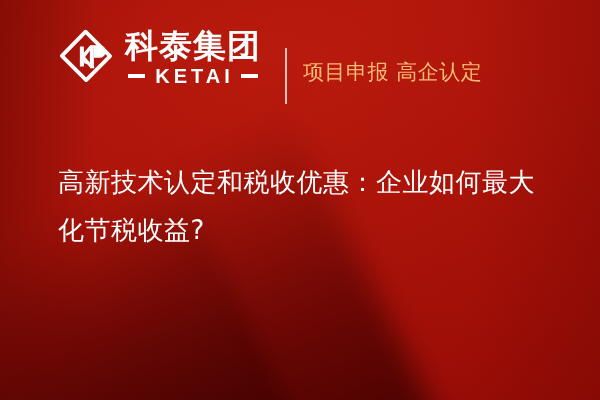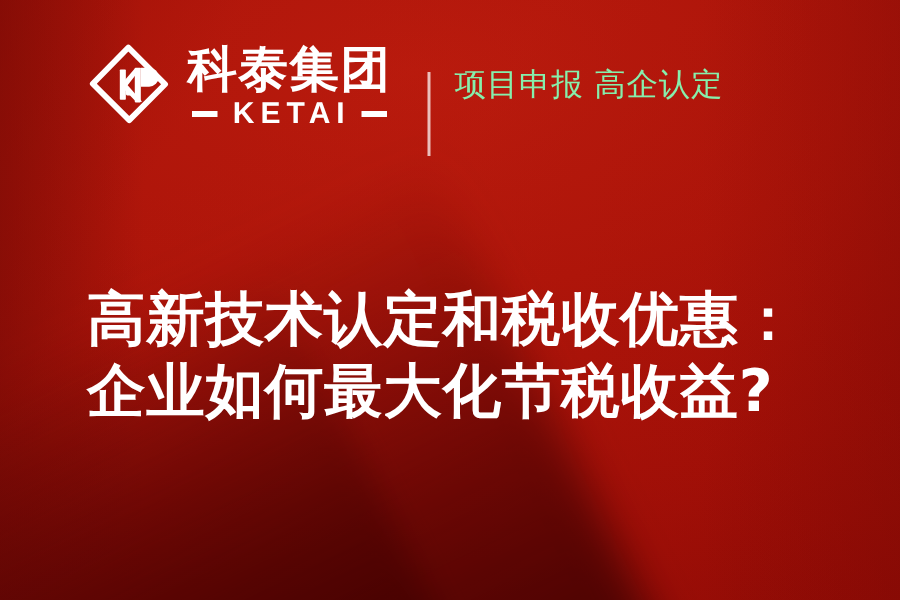--- a/index.html
+++ b/index.html
@@ -167,39 +167,38 @@
     letter-spacing: 1.5px;
     color: #ffffff;
     white-space: nowrap;
   }
   .slogan-sub {
     font-family: "DejaVu Serif", "Liberation Serif", serif;
     font-weight: 400;
     font-size: 21px;
     line-height: 26px;
     letter-spacing: 0.5px;
-    color: #86efac;
-    white-space: nowrap;
-    margin-top: 1px;
+    color: #fdba74;
+    white-space: nowrap;
+    margin-top: 17px;
   }
 
   
   .title {
     position: absolute;
     left: 58px;
     top: 158px;
     width: 500px;
     font-family: "DejaVu Sans", "Liberation Sans", sans-serif;
-    font-weight: 700;
-    font-size: 39px;
+    font-weight: 400;
+    font-size: 26px;
     line-height: 48px;
     letter-spacing: 0.5px;
     color: #ffffff;
     word-break: break-all;
-    margin-top: 32px;
   }
 </style>
 </head>
 <body>
 
 <div class="banner">
 
   <div class="bg-base"></div>
   <div class="bg-sheen"></div>
   <div class="bg-diag"></div>

